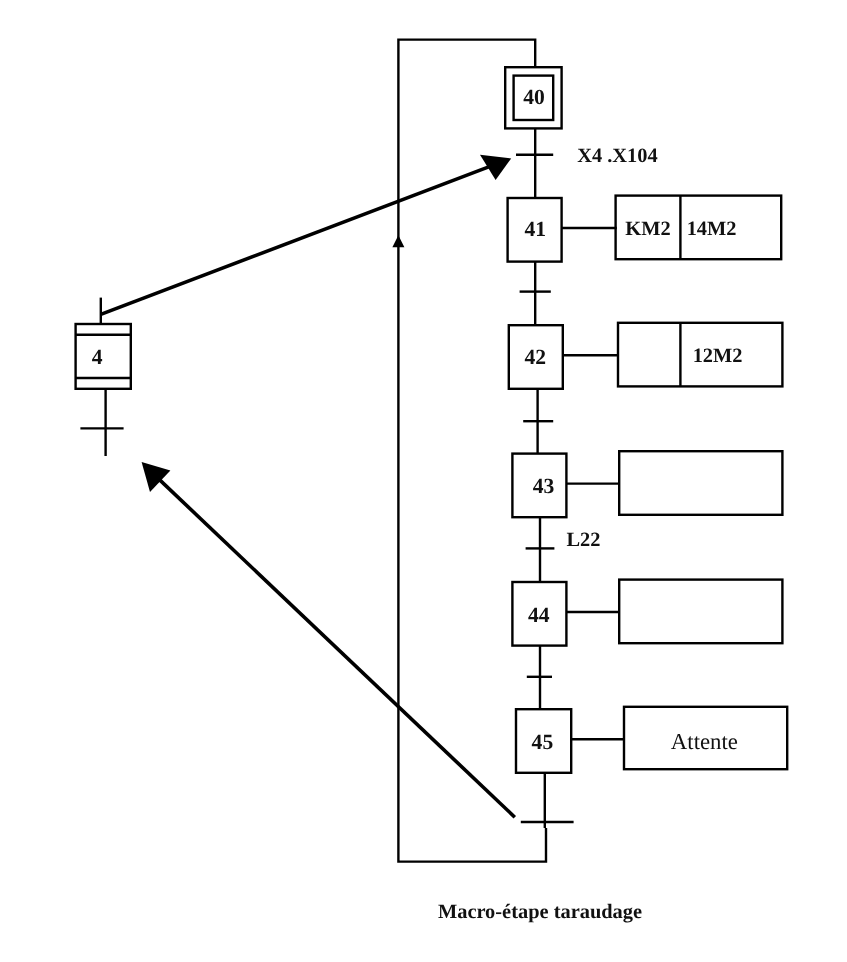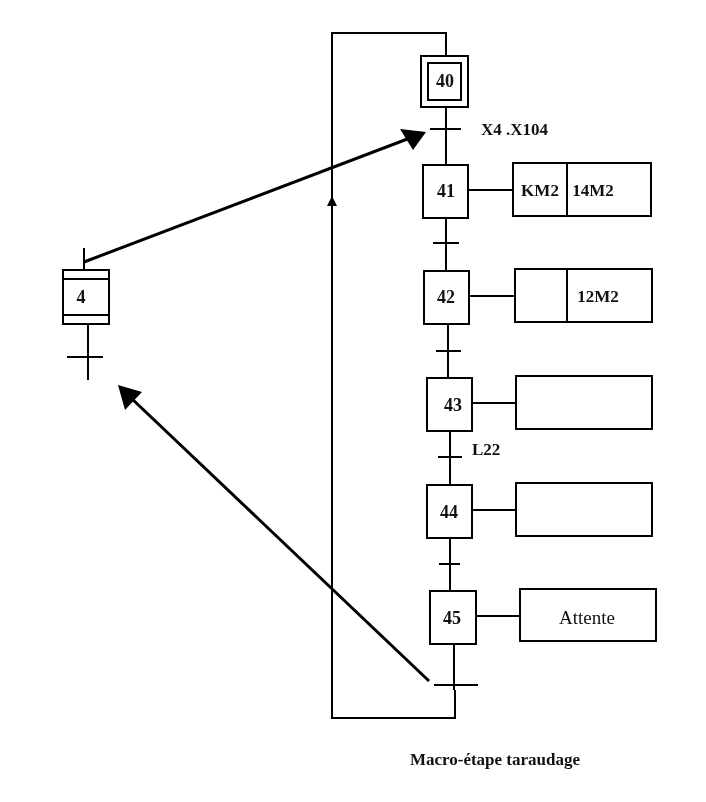--- a/index.html
+++ b/index.html
@@ -1,20 +1,20 @@
 <!DOCTYPE html>
 <html><head>
 <meta charset="utf-8">
 <style>
   html, body { margin: 0; padding: 0; background: #ffffff; }
   body { width: 706px; height: 802px; position: relative; overflow: hidden; }
   svg { position: absolute; left: 0; top: 0; }
   .lbl { font-family: "Liberation Serif", serif; font-weight: bold; fill: #111111; }
   .act { font-family: "Liberation Serif", serif; fill: #111111; }
-  .caption { position: absolute; left: 320px; top: 750px; width: 260px; text-align: right;
+  .caption { position: absolute; left: 320px; top: 750px; width: 260px; text-align: center;
              font-family: "Liberation Serif", serif; font-weight: bold; font-size: 17px; color: #111; }
 </style>
 </head>
 <body>
 
 <svg width="706" height="802" viewBox="0 0 706 802">
   <g stroke="#000" stroke-width="2" fill="none">
 
     <polyline points="455,690 455,718 332,718 332,33 446,33 446,55"></polyline>
     <polygon points="332,196 327,206 337,206" fill="#000" stroke="none"></polygon>

